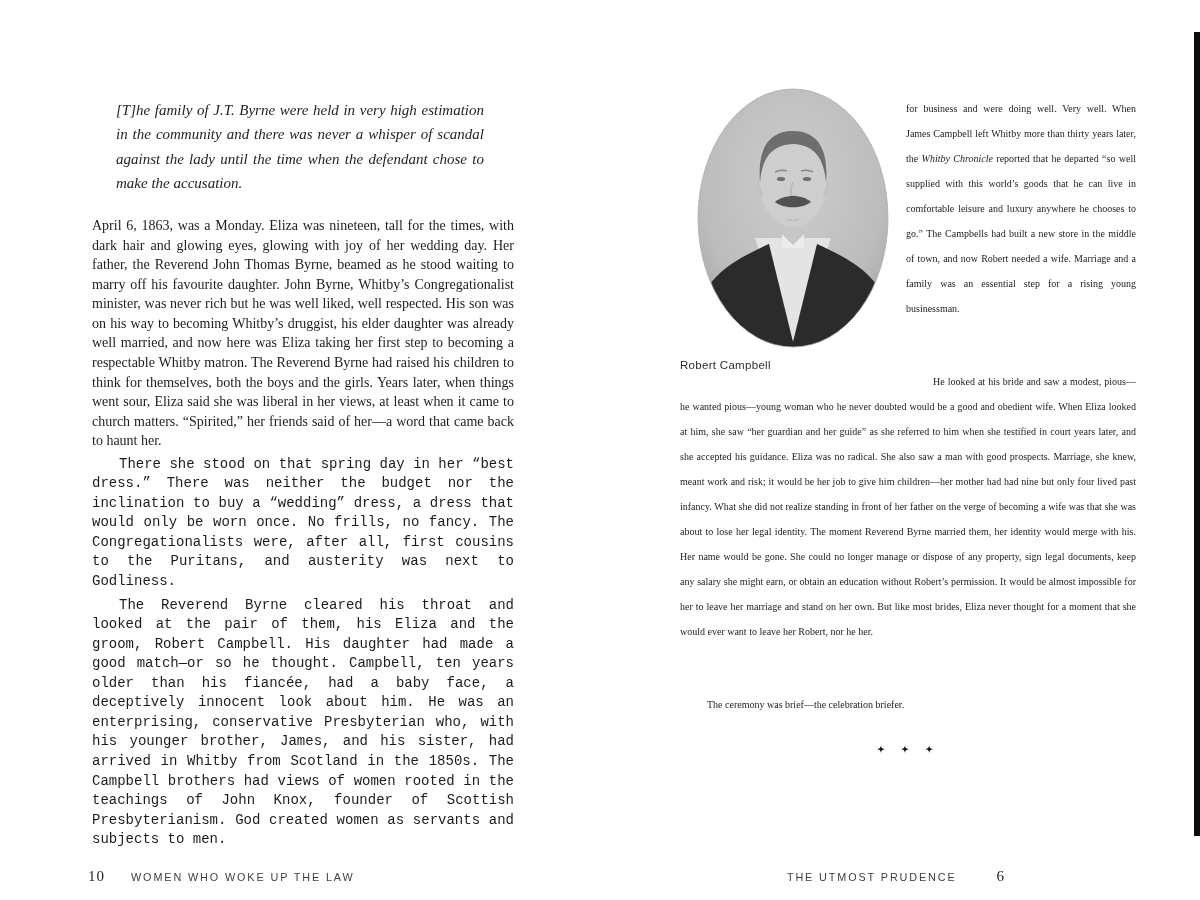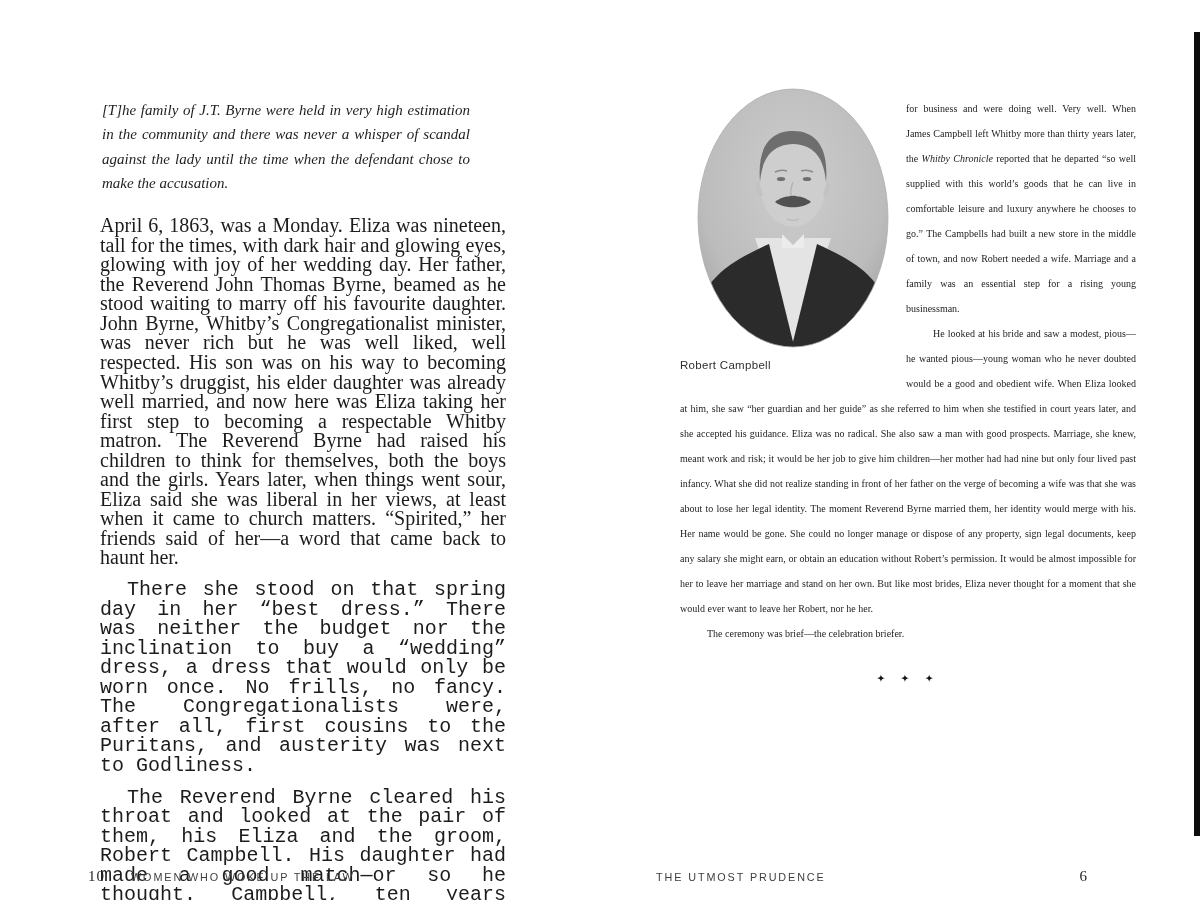--- a/index.html
+++ b/index.html
@@ -6,51 +6,51 @@
   body{
     width:1200px;height:900px;position:relative;background:#ffffff;
     font-family:"Liberation Serif","DejaVu Serif",serif;color:#1c1c1c;
     overflow:hidden;
   }
   .page{position:absolute;}
   .page-left{left:88px;top:98px;width:430px;}
   .page-right{left:680px;top:88px;width:456px;}
 
   .epigraph{
-    margin:0 0 21px 14px;width:368px;
+    margin:0 0 21px 28px;width:368px;
     font-style:italic;font-size:15px;line-height:24.3px;
     text-align:justify;color:#1e1e1e;
   }
   .body-text p{
-    margin:12px;font-size:20px;line-height:19.55px;
+    margin:4px;font-size:14px;line-height:19.55px;
     text-align:justify;color:#1c1c1c;
   }
   .body-text p.indented{text-indent:27px;font-family:Liberation Mono, monospace;}
 
   .photo-float{float:left;width:226px;height:296px;}
   .oval-photo{display:block;margin:0 auto;}
   .photo-caption{
     text-align:left;margin-top:11px;
     font-family:"Liberation Sans","DejaVu Sans",sans-serif;
     font-size:11.5px;letter-spacing:.3px;color:#2e2e2e;
   }
   .page-right p{margin:0;font-size:10px;line-height:25px;text-align:justify;}
   .cont-para{padding-top:8px;}
-  .page-right p.indented{text-indent:27px;}
+  .page-right p.indented{text-indent:27px;margin-top:48px;}
   .italic{font-style:italic;}
 
   .ornament{
     clear:both;text-align:center;margin-top:26px;
     font-size:10.5px;letter-spacing:6px;color:#121212;
     font-family:"DejaVu Sans","Liberation Sans",sans-serif;
   }
 
   .footer{position:absolute;top:841px;display:flex;align-items:baseline;}
   .footer-left{left:88px;gap:26px;}
-  .footer-right{left:656px;width:432px;justify-content:space-between;gap:40px;}
+  .footer-right{left:680px;width:432px;justify-content:center;gap:40px;}
   .page-num{font-size:15px;letter-spacing:1px;color:#1f1f1f;}
   .running-head{
     font-family:"Liberation Sans","DejaVu Sans",sans-serif;
     font-size:10.8px;letter-spacing:1.9px;color:#3d3d3d;margin-top:30px;
   }
 
   .book-edge{
     position:absolute;right:0;top:32px;width:6px;height:804px;background:#0d0d0d;
   }
 </style>

